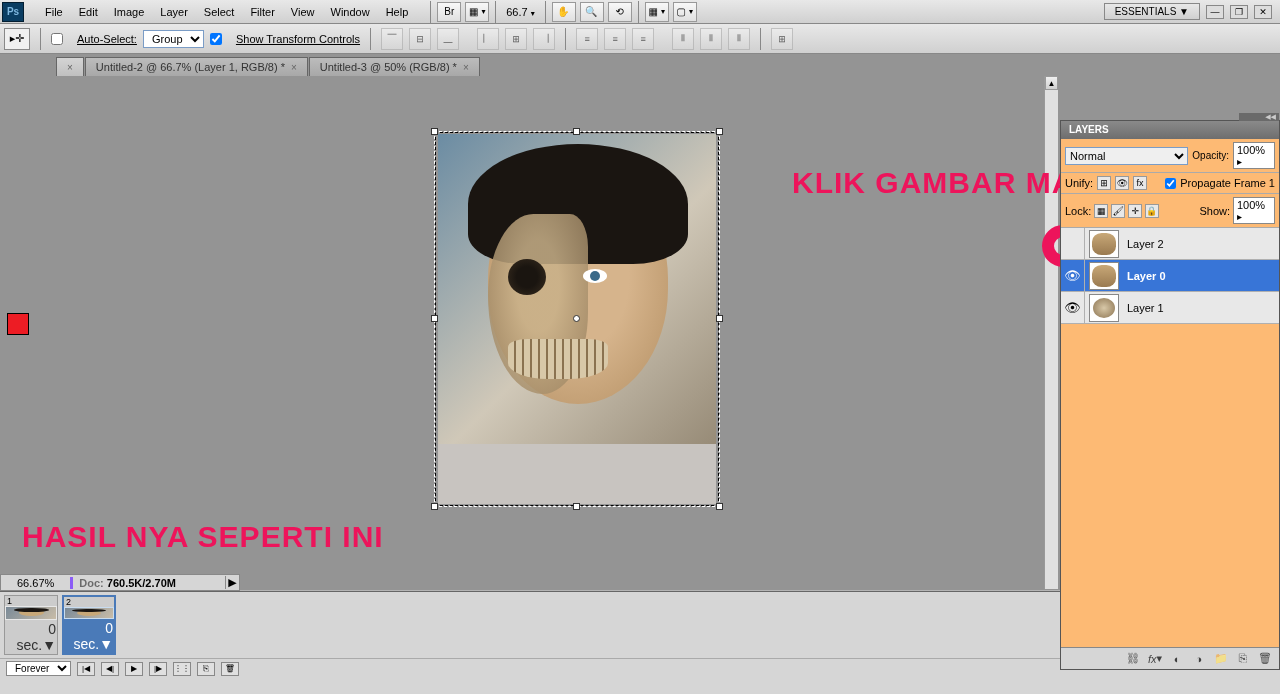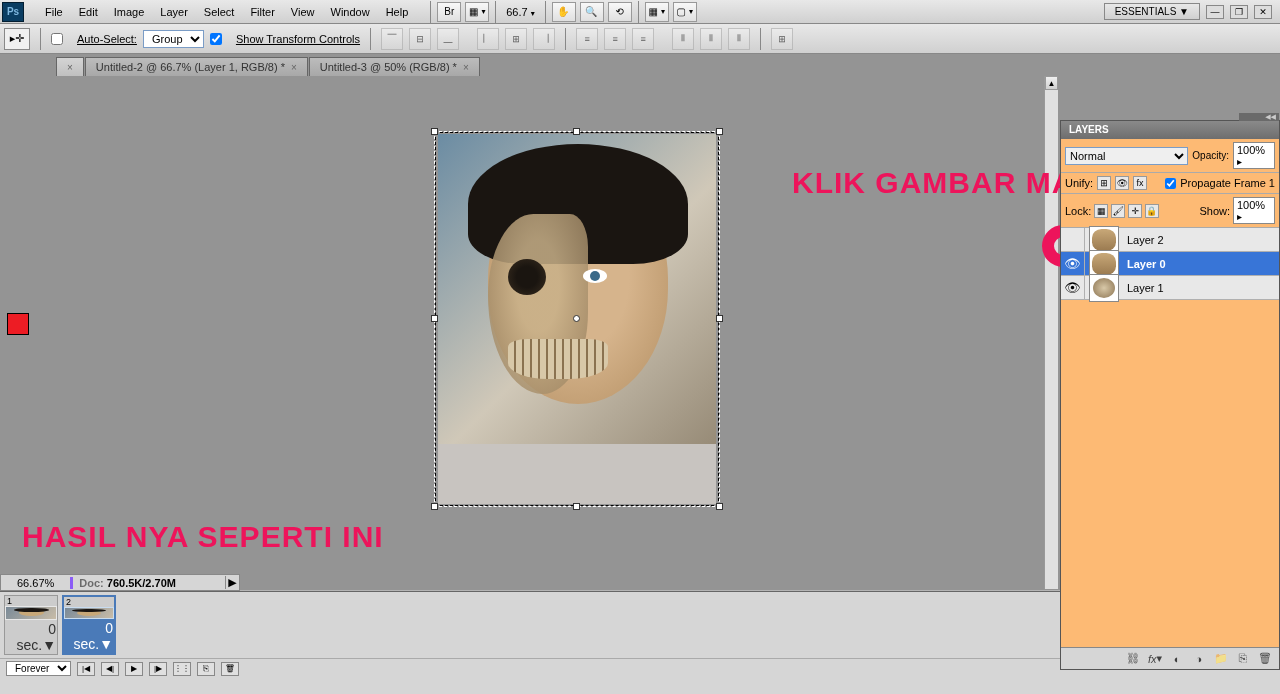--- a/index.html
+++ b/index.html
@@ -98,21 +98,21 @@
 .layers-flyout { position: absolute; right: 0; top: -8px; height: 8px; width: 40px; background: #6a6a6a; font-size: 7px; color: #ccc; text-align: right; padding-right: 3px; }
 .lp-header { height: 18px; background: linear-gradient(#8a8a8a,#6e6e6e); color: #fff; font-size: 10px; font-weight: bold; padding: 3px 8px; }
 .lp-row1 { display: flex; align-items: center; padding: 3px 4px; gap: 4px; border-bottom: 1px solid #aaa; }
 .lp-row1 select { flex: 1; border: 1px solid #7a9cc6; font-size: 11px; height: 18px; }
 .lp-opacity-lbl { font-size: 10px; }
 .lp-pct { width: 42px; border: 1px solid #888; font-size: 10px; padding: 1px 3px; background: #fff; }
 .lp-row2 { display: flex; align-items: center; padding: 3px 4px; gap: 4px; border-bottom: 1px solid #aaa; font-size: 10px; }
 .lp-row2 .chk { width: 11px; height: 11px; }
 .lp-row3 { display: flex; align-items: center; padding: 3px 4px; gap: 3px; border-bottom: 1px solid #aaa; font-size: 10px; }
 .lock-ic { width: 14px; height: 14px; border: 1px solid #999; background: #e8e8e8; display: inline-flex; align-items: center; justify-content: center; font-size: 9px; }
-.layer-item { display: flex; align-items: center; height: 24px; border-bottom: 1px solid #b0b0b0; background: #e8e8e8; }
+.layer-item { display: flex; align-items: center; height: 32px; border-bottom: 1px solid #b0b0b0; background: #e8e8e8; }
 .layer-item.selected { background: #3875d7; color: #fff; }
 .layer-vis { width: 24px; height: 100%; display: flex; align-items: center; justify-content: center; border-right: 1px solid #b0b0b0; font-size: 13px; }
 .layer-thumb { width: 30px; height: 28px; border: 1px solid #888; background: #fff; margin: 0 4px; position: relative; overflow: hidden; }
 .lth-face { position:absolute; inset: 2px; background: linear-gradient(#c8a878,#9a7a50); border-radius: 40%; }
 .lth-skull { position:absolute; inset: 3px; background: radial-gradient(#d8c8a8,#8a7250); border-radius: 50%; }
 .layer-name { font-size: 11px; padding-left: 4px; }
 .layer-item.selected .layer-name { font-weight: bold; }
 .lp-footer { position: absolute; bottom: 0; left: 0; right: 0; height: 22px; border-top: 1px solid #888; display: flex; align-items: center; justify-content: flex-end; padding: 0 4px; gap: 2px; background: #d6d6d6; }
 .lp-footer .fbtn { width: 20px; height: 16px; display: flex; align-items: center; justify-content: center; font-size: 11px; opacity: 0.7; }
 

